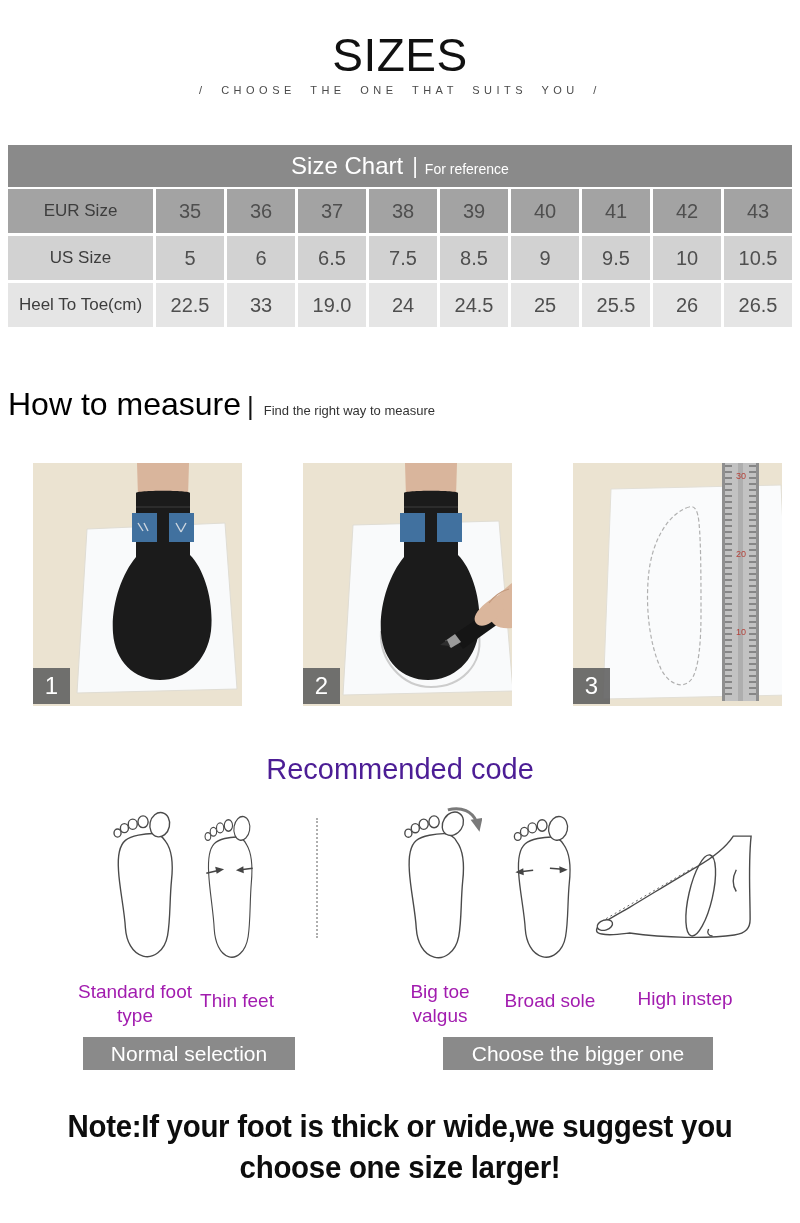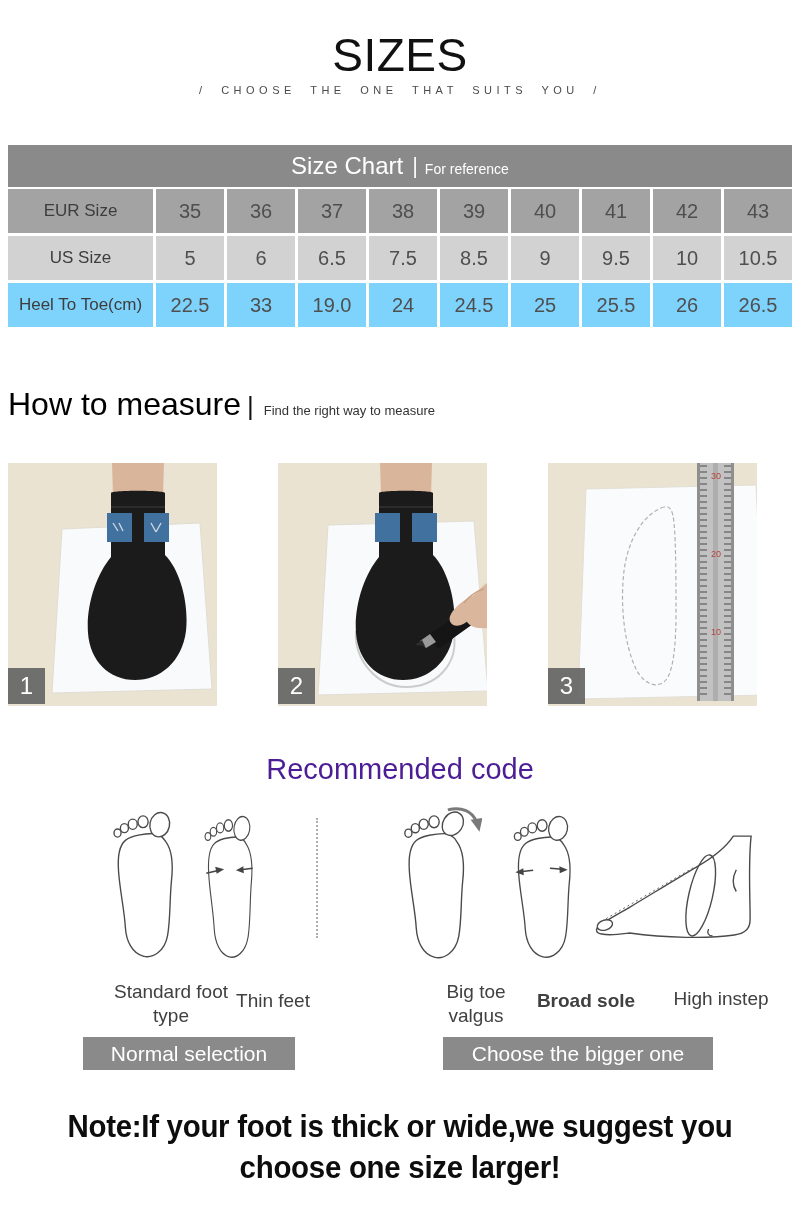--- a/index.html
+++ b/index.html
@@ -33,30 +33,30 @@
     grid-template-columns:145px repeat(9, 1fr);
     gap:3px; background:#fff;
   }
   .cell {
     height:44px; display:flex; align-items:center; justify-content:center;
     font-size:20px; color:#4f4f4f;
   }
   .cell.lbl { font-size:17px; color:#3d3d3d; }
   .r0 { background:#a3a3a3; }
   .r1 { background:#d2d2d2; }
-  .r2 { background:#7dd3fc; }
+  .r2 { background:#e5e5e5; }
   
   .howto { position:absolute; left:8px; top:386px; display:flex; align-items:baseline; }
   .howto .h-big { font-size:32px; color:#000; }
   .howto .h-sep { font-size:26px; margin:0 10px 0 6px; color:#111; font-weight:300; }
   .howto .h-small { font-size:13px; color:#333; }
   
   .photo {
     position:absolute; top:463px; width:209px; height:243px;
-    background:#ebe3d1; overflow:hidden;
+    background:#ebe3d1; overflow:hidden;margin-left:25px;
   }
   .photo svg { display:block; }
   #photo1 { left:8px; } #photo2 { left:278px; } #photo3 { left:548px; }
   .badge {
     position:absolute; left:0; bottom:2px; width:37px; height:36px;
     background:rgba(98,98,98,.9); color:#fff; font-size:24px;
     display:flex; align-items:center; justify-content:center;
   }
   
   .rec-title {
@@ -67,27 +67,27 @@
   #footA { left:105px; top:810px; }
   #footB { left:198px; top:814px; }
   #footC { left:396px; top:806px; }
   #footD { left:506px; top:814px; }
   #footE { left:592px; top:834px; }
   .group-divider {
     position:absolute; left:316px; top:818px; height:120px; width:0;
     border-left:2px dotted #aeaeae;
   }
   .flabel {
-    position:absolute; text-align:center; font-size:19px; color:#404040;
-    white-space:pre-line; line-height:1.25;margin-left:36px;
+    position:absolute; text-align:center; font-size:19px; color:#a21caf;
+    white-space:pre-line; line-height:1.25;
   }
   #flabel1 { left:75px;  top:980px; width:120px; }
   #flabel2 { left:187px; top:989px; width:100px; }
   #flabel3 { left:390px; top:980px; width:100px; }
-  #flabel4 { left:497px; top:989px; width:106px;font-weight:bold; }
+  #flabel4 { left:497px; top:989px; width:106px; }
   #flabel5 { left:632px; top:987px; width:106px; }
   .gray-bar {
     position:absolute; top:1037px; height:33px; background:#8a8a8a;
     color:#fff; font-size:21px;
     display:flex; align-items:center; justify-content:center;
   }
   #bar-normal { left:83px; width:212px; }
   #bar-bigger { left:443px; width:270px; }
   
   .note { position:absolute; top:1106px; left:0; width:100%; text-align:center; }

